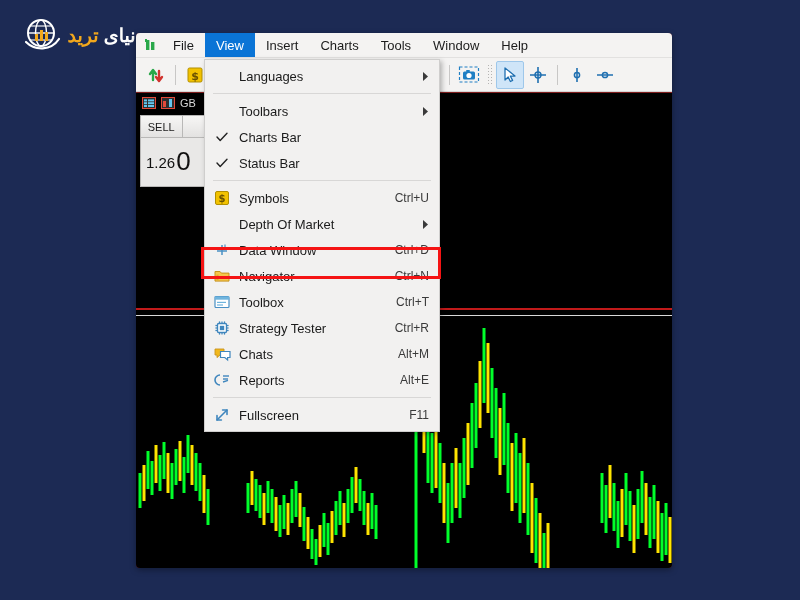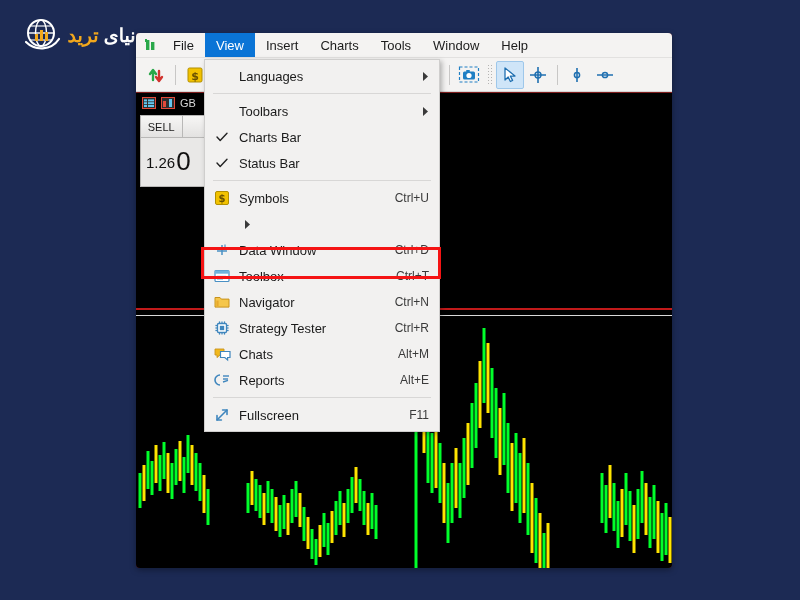--- a/index.html
+++ b/index.html
@@ -446,62 +446,63 @@
           <rect x="1.5" y="1.5" width="13" height="13" rx="1.5" fill="#f2c200" stroke="#b28f00" stroke-width="1"></rect>
           <text x="8" y="12" font-size="10" font-family="DejaVu Sans, sans-serif" font-weight="bold" text-anchor="middle" fill="#6b5200">$</text>
         </svg>
       </span>
       <span class="m-lbl">Symbols</span>
       <span class="m-acc">Ctrl+U</span>
     </div>
 
     <div class="mrow">
       <span class="m-ico"></span>
+      <span class="m-lbl">Depth Of Market</span>
       <span class="m-arrow">
         <svg width="7" height="9" viewBox="0 0 7 9">
             <path d="M1 0 L6 4.5 L1 9 Z" fill="#3a3a3a"></path>
           </svg>
       </span>
     </div>
 
 
     <div class="mrow">
       <span class="m-ico">
         <svg width="16" height="16" viewBox="0 0 16 16">
           <line x1="8" y1="3" x2="8" y2="13" stroke="#4a90c4" stroke-width="1.5"></line>
           <line x1="3" y1="9" x2="13" y2="9" stroke="#4a90c4" stroke-width="1.5"></line>
           <line x1="11" y1="2.5" x2="11" y2="5.5" stroke="#4a90c4" stroke-width="1.2"></line>
         </svg>
       </span>
       <span class="m-lbl">Data Window</span>
       <span class="m-acc">Ctrl+D</span>
+    </div>
+
+    <div class="mrow">
+      <span class="m-ico">
+        <svg width="16" height="14" viewBox="0 0 16 14">
+          <path d="M1 2.5 h5 l1.4 1.6 H15 v8 H1 Z" fill="#f5c64a" stroke="#c8931c" stroke-width="1"></path>
+          <rect x="2.4" y="5.6" width="2.2" height="5.4" fill="#e8a92c"></rect>
+        </svg>
+      </span>
+      <span class="m-lbl">Navigator</span>
+      <span class="m-acc">Ctrl+N</span>
     </div>
 
     <div class="mrow">
       <span class="m-ico">
         <svg width="16" height="14" viewBox="0 0 16 14">
           <rect x="1" y="1.5" width="14" height="11" rx="1" fill="#ffffff" stroke="#4a90c4" stroke-width="1.2"></rect>
           <rect x="1" y="1.5" width="14" height="3.2" fill="#6fb4dd"></rect>
           <line x1="3" y1="7.4" x2="12" y2="7.4" stroke="#6fb4dd" stroke-width="1.2"></line>
           <line x1="3" y1="10" x2="9" y2="10" stroke="#6fb4dd" stroke-width="1.2"></line>
         </svg>
       </span>
       <span class="m-lbl">Toolbox</span>
       <span class="m-acc">Ctrl+T</span>
-    </div>
-
-    <div class="mrow">
-      <span class="m-ico">
-        <svg width="16" height="14" viewBox="0 0 16 14">
-          <path d="M1 2.5 h5 l1.4 1.6 H15 v8 H1 Z" fill="#f5c64a" stroke="#c8931c" stroke-width="1"></path>
-          <rect x="2.4" y="5.6" width="2.2" height="5.4" fill="#e8a92c"></rect>
-        </svg>
-      </span>
-      <span class="m-lbl">Navigator</span>
-      <span class="m-acc">Ctrl+N</span>
     </div>
 
     <div class="mrow">
       <span class="m-ico">
         <svg width="16" height="16" viewBox="0 0 16 16">
           <rect x="3.5" y="3.5" width="9" height="9" rx="1.2" fill="#ffffff" stroke="#3f86bd" stroke-width="1.4"></rect>
           <rect x="5.8" y="5.8" width="4.4" height="4.4" fill="#3f86bd"></rect>
           <g stroke="#3f86bd" stroke-width="1.2">
             <line x1="5.5" y1="1.4" x2="5.5" y2="3.5"></line>
               <line x1="8" y1="1.4" x2="8" y2="3.5"></line>

